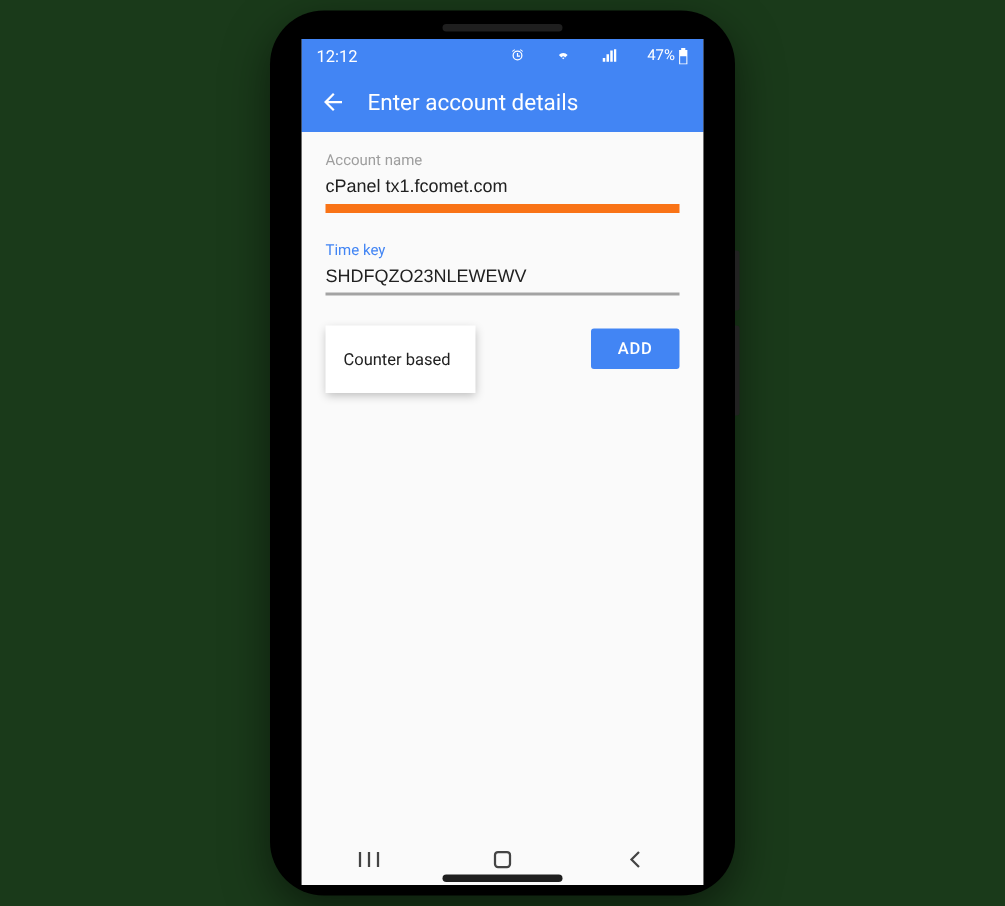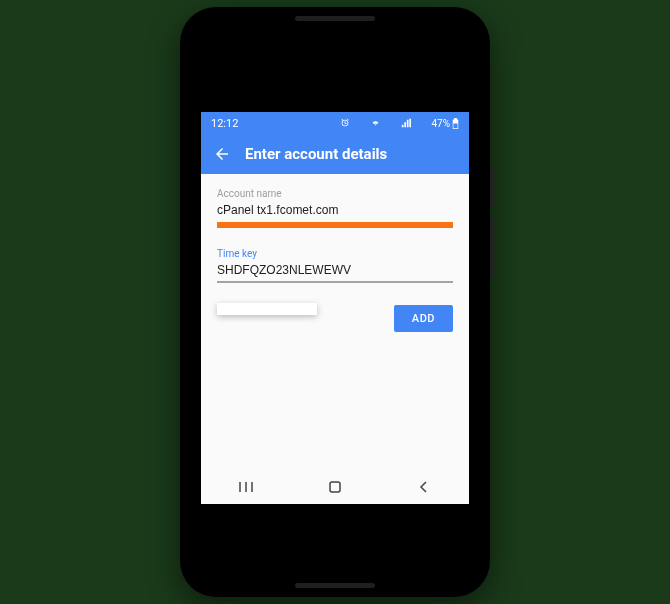--- a/index.html
+++ b/index.html
@@ -49,21 +49,21 @@
     position: absolute;
     right: -3px;
     width: 3px;
     background: #222;
     border-radius: 0 2px 2px 0;
   }
   .side-btn.b1 { top: 160px; height: 40px; }
   .side-btn.b2 { top: 210px; height: 60px; }
   .screen {
     width: 268px;
-    height: 392px;
+    height: 564px;
     background: #000;
     position: relative;
     overflow: hidden;
     display: flex;
     flex-direction: column;
     margin-top: 12px;
   }
   
   .app {
     position: absolute;
@@ -91,21 +91,21 @@
   .appbar {
     height: 40px;
     background: #4285f4;
     color: #fff;
     display: flex;
     align-items: center;
     padding: 0 12px;
     gap: 14px;
   }
   .appbar .back svg { fill: #fff; display: block; }
-  .appbar .title { font-size: 15px; font-weight: 700; }
+  .appbar .title { font-size: 15px; font-weight: 400; }
   .content {
     flex: 1;
     background: #fafafa;
     padding: 14px 16px 0 16px;
     position: relative;
   }
   .field-label {
     font-size: 10px;
     color: #9e9e9e;
   }
@@ -208,20 +208,21 @@
           <input class="field-input" value="cPanel tx1.fcomet.com" style="">
         </div>
 
         <div class="field-group">
           <div class="field-label focused">Time key</div>
           <input class="field-input focused" value="SHDFQZO23NLEWEWV" style="">
         </div>
 
         <div class="row">
           <div class="dropdown">
+            <div class="opt">Counter based</div>
           </div>
           <div class="add-btn">ADD</div>
         </div>
       </div>
 
       <div class="navbar">
         <span class="nb">
           <svg width="16" height="14" viewBox="0 0 16 14">
               <line x1="2" y1="2" x2="2" y2="12"></line>
               <line x1="8" y1="2" x2="8" y2="12"></line>

